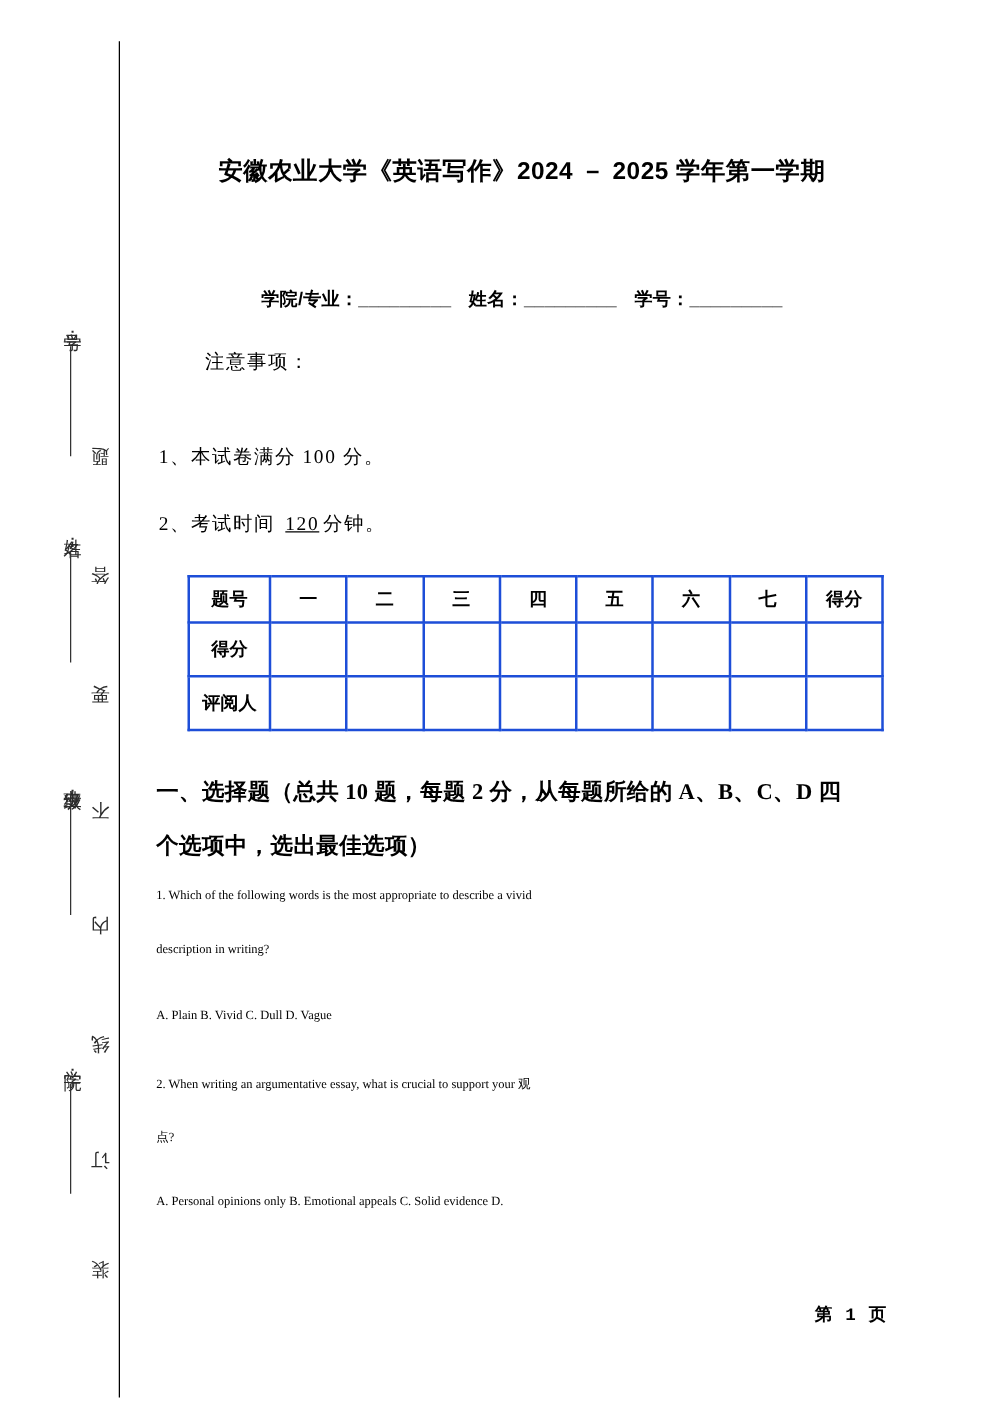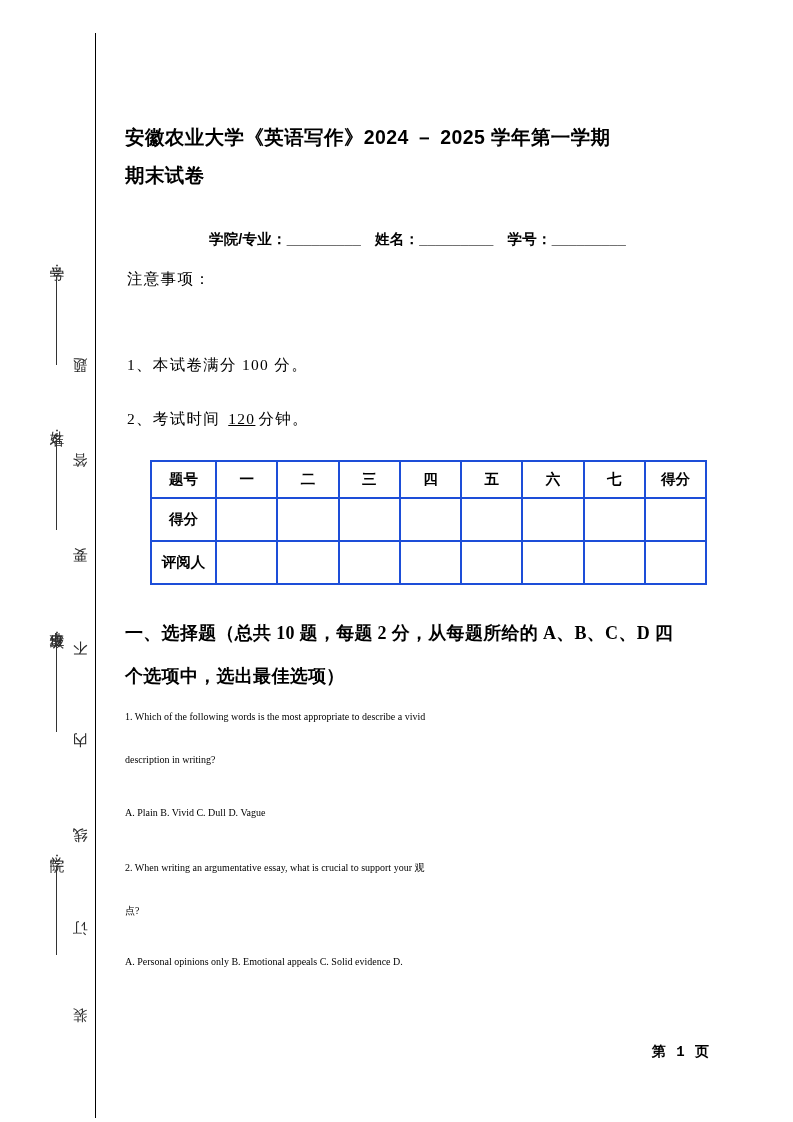--- a/index.html
+++ b/index.html
@@ -70,20 +70,21 @@
   #page-body {
     position: absolute;
     left: 125px; top: 0;
     width: 585px; height: 1122px;
   }
 
   #exam-title {
     position: absolute;
     left: 0; top: 118px;
     width: 585px;
+    text-align: center;
     font-family: "Liberation Sans", "DejaVu Sans", sans-serif;
     font-weight: bold;
     font-size: 19.5px;
     line-height: 38px;
     letter-spacing: 0.4px;
   }
 
   #student-info {
     position: absolute;
     left: 0; top: 230px;
@@ -98,21 +99,21 @@
   #student-info .si-gap { display:inline-block; width: 14px; }
 
   .notice-line {
     position: absolute;
     left: 2px;
     width: 585px;
     font-family: "Liberation Serif", "DejaVu Serif", serif;
     font-size: 15.5px;
     letter-spacing: 1.3px;
   }
-  #notice-heading { top: 269px; }
+  #notice-heading { top: 279px; margin-left: 37px; }
   #notice-1 { top: 355px; }
   #notice-2 { top: 409px; }
   .blank-u { text-decoration: underline; padding: 0 3px; }
 
   
   #score-table {
     position: absolute;
     left: 25px; top: 460px;
     border-collapse: collapse;
     table-layout: fixed;
@@ -183,21 +184,20 @@
       <div class="seal-inner-ch" style="top: 825px;">线</div>
       <div class="seal-inner-ch" style="top: 918px;">订</div>
       <div class="seal-inner-ch" style="top: 1005px;">装</div>
     </div>
 </div>
 
 <div id="page-body">
 
   <div id="exam-title">
     <div>安徽农业大学《英语写作》2024 － 2025 学年第一学期</div>
-    <div>期末试卷</div>
   </div>
 
   <div id="student-info">
     <span>学院/专业：</span><span>_________</span><span class="si-gap"></span><span>姓名：</span><span>_________</span><span class="si-gap"></span><span>学号：</span><span>_________</span>
   </div>
 
   <div class="notice-line" id="notice-heading">注意事项：</div>
   <div class="notice-line" id="notice-1">1、本试卷满分 100 分。</div>
   <div class="notice-line" id="notice-2">
     <span>2、考试时间</span>

